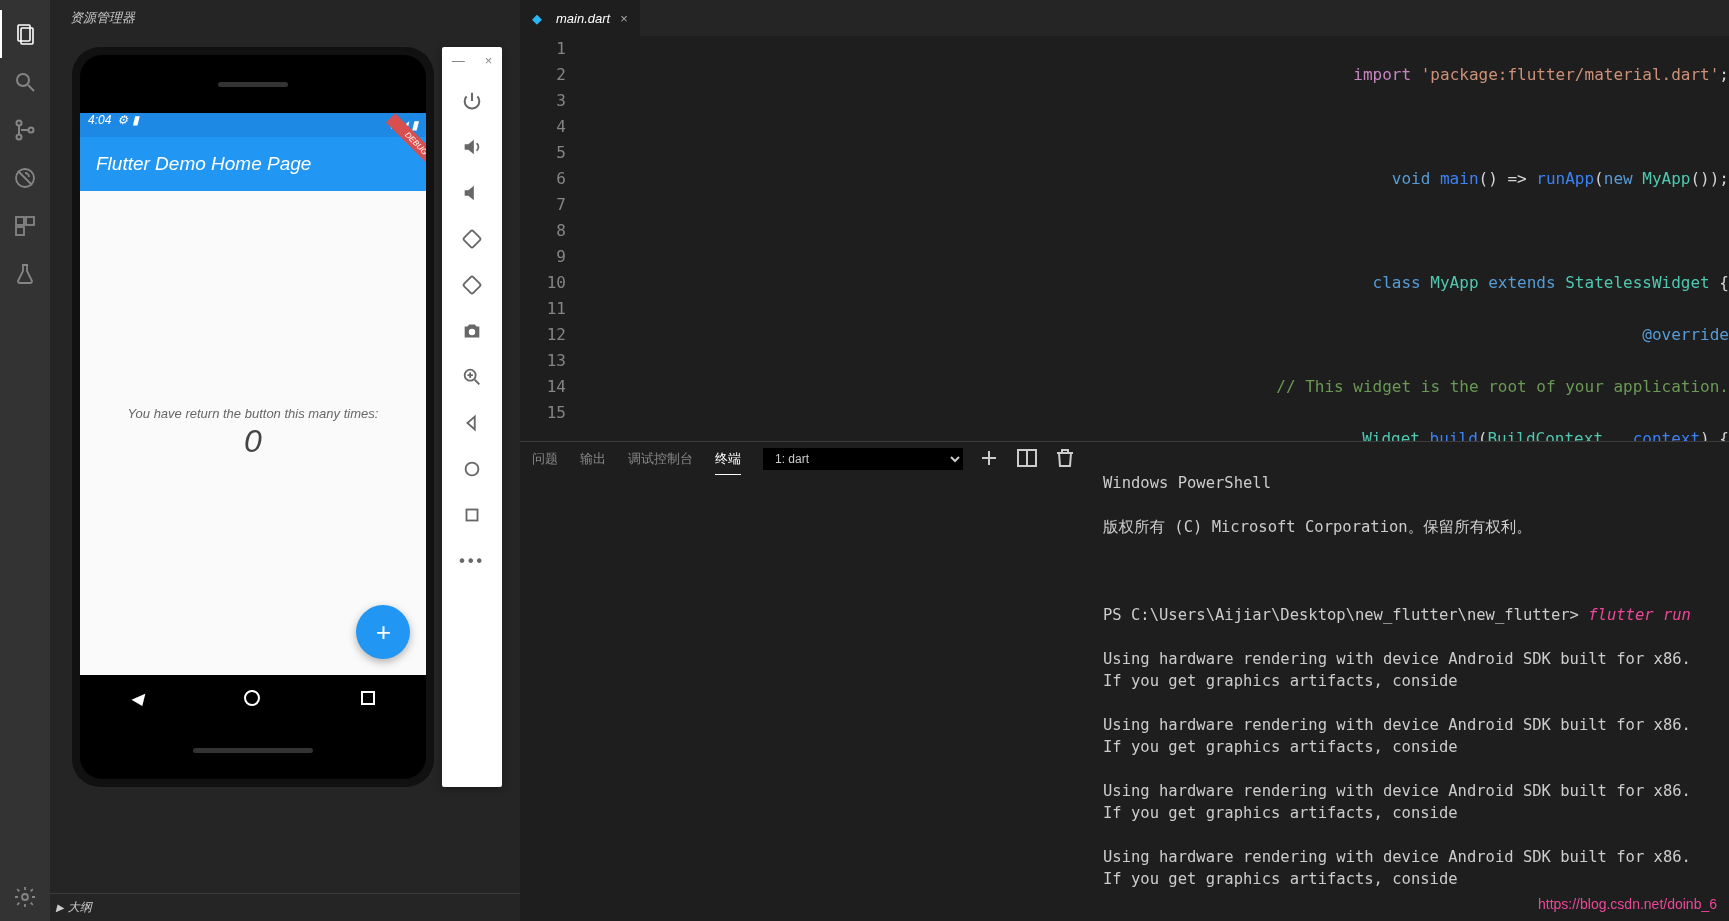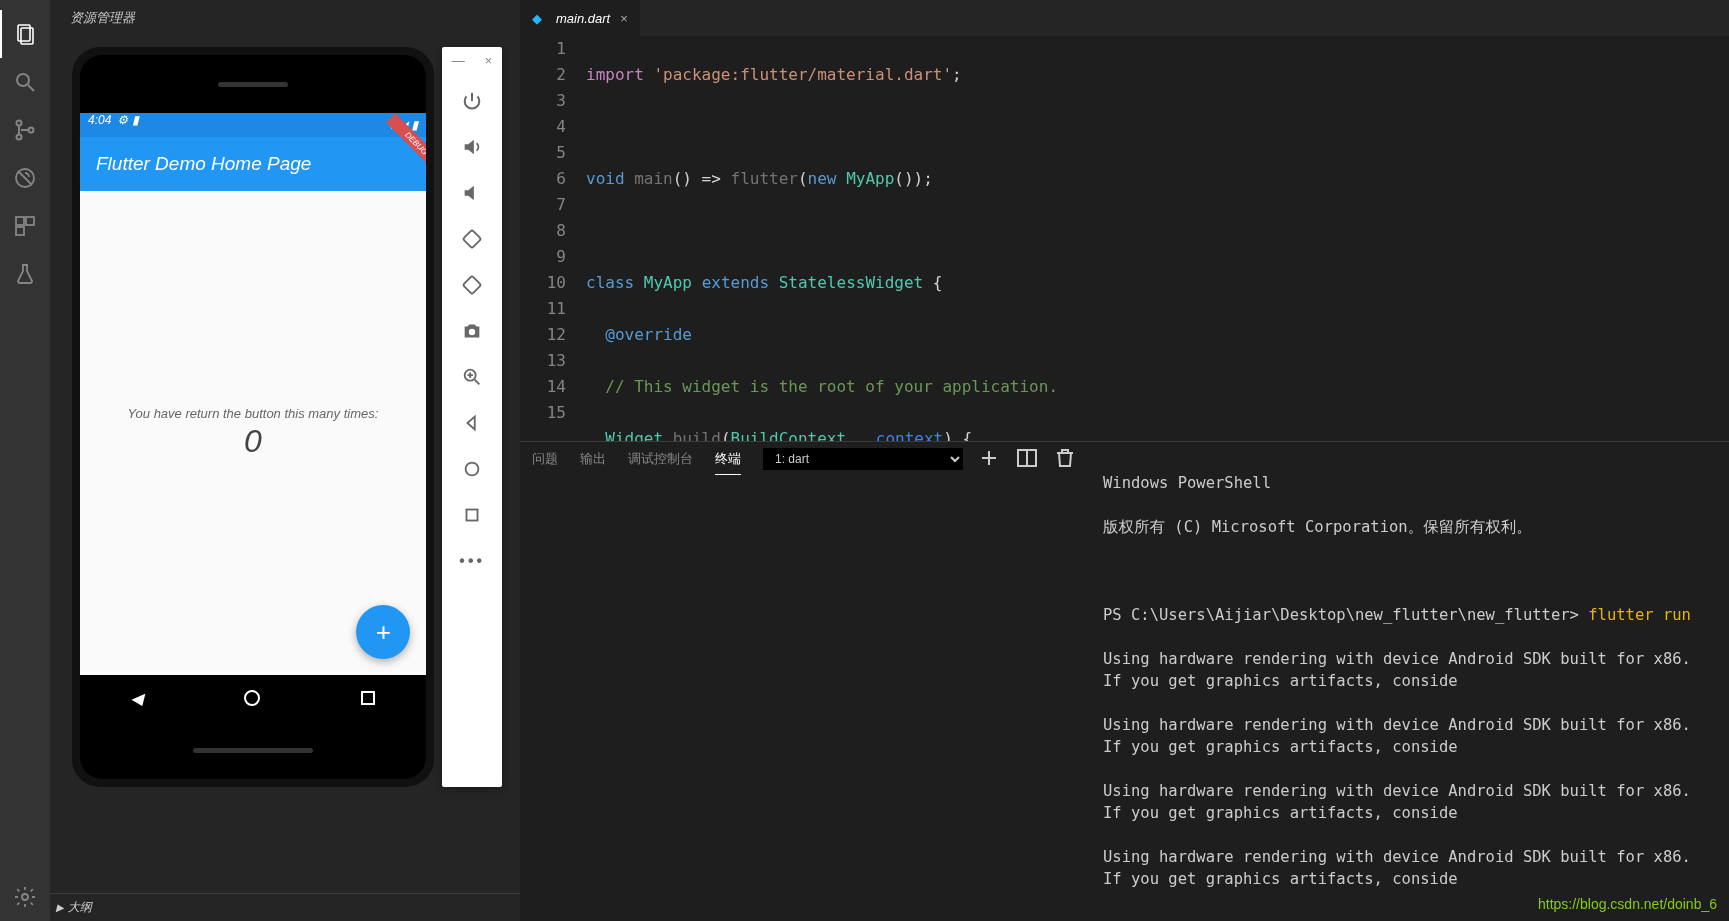--- a/index.html
+++ b/index.html
@@ -246,27 +246,28 @@
   padding-right: 20px;
   color: #858585;
   background: #1e1e1e;
   user-select: none;
 }
 .code {
   flex: 1;
   color: #d4d4d4;
   white-space: pre;
   overflow: hidden;
+  text-align: right;
 }
 .k-indigo { color: #c586c0; }
 .k-blue { color: #569cd6; }
 .k-string { color: #ce9178; }
 .k-class { color: #4ec9b0; }
 .k-comment { color: #6a9955; }
-.k-yellow { color: #737373; }
+.k-yellow { color: #3b82f6; }
 .k-param { color: #3b82f6; margin-left: 20px; }
 .k-widget { color: #4ec9b0; text-decoration: underline; }
 
 
 .panel {
   height: 480px;
   background: #1e1e1e;
   border-top: 1px solid #3c3c3c;
   display: flex;
   flex-direction: row;
@@ -300,26 +301,26 @@
   flex: 1;
   font-family: "Consolas", monospace;
   font-size: 15.5px;
   color: #ccc;
   padding: 8px 14px;
   line-height: 22px;
   white-space: pre-wrap;
   overflow: hidden;
   position: relative;
 }
-.t-yellow { color: #eab308; }
+.t-yellow { color: #ec4899; font-style: italic; }
 .watermark {
   position: absolute;
   right: 12px;
   bottom: 6px;
-  color: #84cc16;
+  color: #ec4899;
   font-size: 14px;
   font-family: sans-serif;
   margin-left: 34px;
 }
 svg { width: 24px; height: 24px; }
 .emu-sidebar svg { width: 22px; height: 22px; }
 </style>
 </head>
 <body>
 
@@ -504,21 +505,21 @@
         <div>10</div>
         <div>11</div>
         <div>12</div>
         <div>13</div>
         <div>14</div>
         <div>15</div>
     </div>
     <div class="code">
 <div><span class="k-indigo">import</span> <span class="k-string">'package:flutter/material.dart'</span>;</div>
 <div> </div>
-<div><span class="k-blue">void</span> <span class="k-yellow">main</span><span>() =&gt; </span><span class="k-yellow">flutter</span>(<span class="k-blue">new</span> <span class="k-class">MyApp</span>());</div>
+<div><span class="k-blue">void</span> <span class="k-yellow">main</span><span>() =&gt; </span><span class="k-yellow">runApp</span>(<span class="k-blue">new</span> <span class="k-class">MyApp</span>());</div>
 <div> </div>
 <div><span class="k-blue">class</span> <span class="k-class">MyApp</span> <span class="k-blue">extends</span> <span class="k-class">StatelessWidget</span> {</div>
 <div>  <span class="k-blue">@override</span></div>
 <div>  <span class="k-comment">// This widget is the root of your application.</span></div>
 <div>  <span class="k-widget">Widget</span> <span class="k-yellow">build</span>(<span class="k-class">BuildContext</span> <span class="k-param">context</span>) {</div>
 <div>    <span class="k-indigo">return</span> <span class="k-blue">new</span> <span class="k-class">MaterialApp</span>(</div>
 
 
 
 

